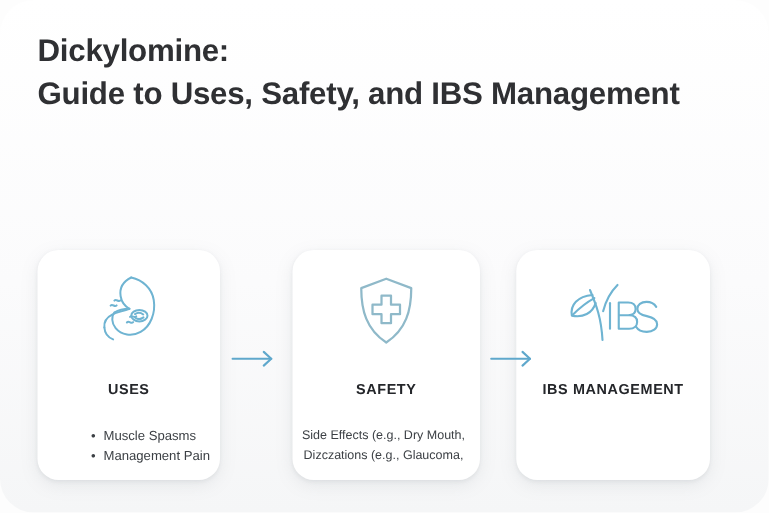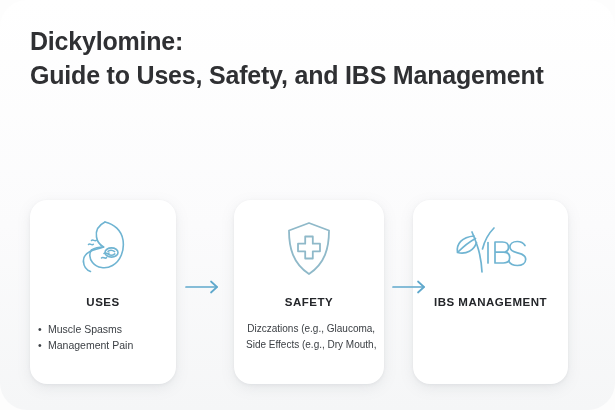--- a/index.html
+++ b/index.html
@@ -57,20 +57,21 @@
     height: 184px;
     background: #ffffff;
     border-radius: 17px;
     box-shadow: 0 4px 14px rgba(120,128,140,0.13),
                 0 1px 3px rgba(120,128,140,0.10);
     box-sizing: border-box;
     padding: 14px 8px 10px 8px;
     display: flex;
     flex-direction: column;
     align-items: center;
+    gap: 10px;
   }
   .card.card-uses      { left: 30px;  width: 146px; }
   .card.card-safety    { left: 234px; width: 150px; }
   .card.card-ibs       { left: 413px; width: 155px; }
 
   .card-icon {
     height: 62px;
     display: flex;
     align-items: center;
     justify-content: center;
@@ -82,21 +83,21 @@
     color: #24262a;
     letter-spacing: 0.5px;
     text-align: center;
     margin-top: 16px;
   }
   .card-body {
     margin-top: 13px;
     width: 100%;
     display: flex;
     flex-direction: column;
-    align-items: flex-start;
+    align-items: flex-end;
   }
   .bullet-list {
     margin: 0;
     padding: 0;
     list-style: none;
   }
   .bullet-list li {
     font-size: 10.5px;
     color: #3c4045;
     line-height: 16px;
@@ -176,22 +177,22 @@
         <svg width="50" height="58" viewBox="0 0 50 58" fill="none" aria-hidden="true">
           <g stroke="#8fb9c9" stroke-width="1.8" stroke-linecap="round" stroke-linejoin="round" fill="none">
             <path d="M25 3 L45 10.5 C45 28 41 43.5 25 54 C9 43.5 5 28 5 10.5 Z"></path>
             <path d="M21.2 16.5 h7.6 v7.2 h7.2 v7.6 h-7.2 v7.2 h-7.6 v-7.2 h-7.2 v-7.6 h7.2 z"></path>
           </g>
         </svg>
       </div>
       <div class="card-title">SAFETY</div>
       <div class="card-body">
         <div class="para">
+          <div class="para-line">Side Effects (e.g., Dry Mouth,</div>
           <div class="para-line">Dizczations (e.g., Glaucoma,</div>
-          <div class="para-line">Side Effects (e.g., Dry Mouth,</div>
         </div>
       </div>
     </div>
 
     <div class="card card-ibs">
       <div class="card-icon">
         <svg width="78" height="58" viewBox="0 0 78 58" fill="none" aria-hidden="true">
           <g stroke="#6fb4d2" stroke-width="1.7" stroke-linecap="round" stroke-linejoin="round" fill="none">
 
             <path d="M22 16 C10 17 4 24 5.5 32.5 C14.5 34.5 22 30.5 24.5 22.5"></path>

